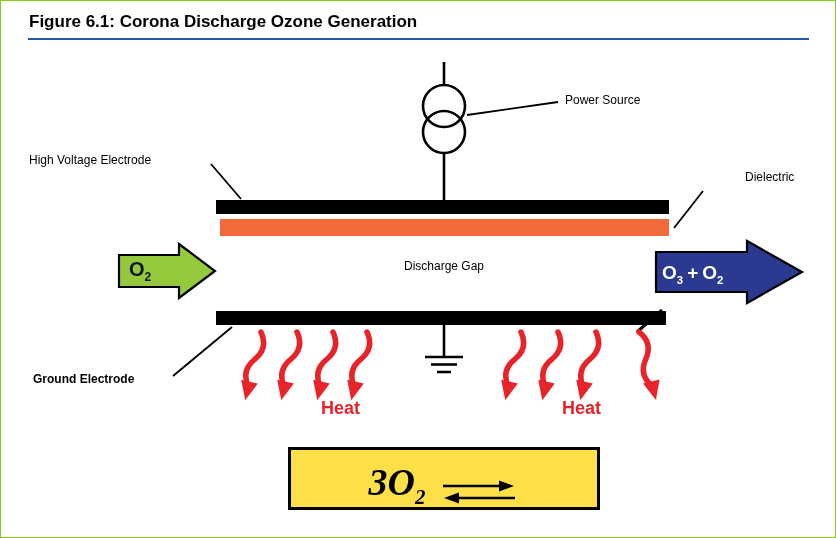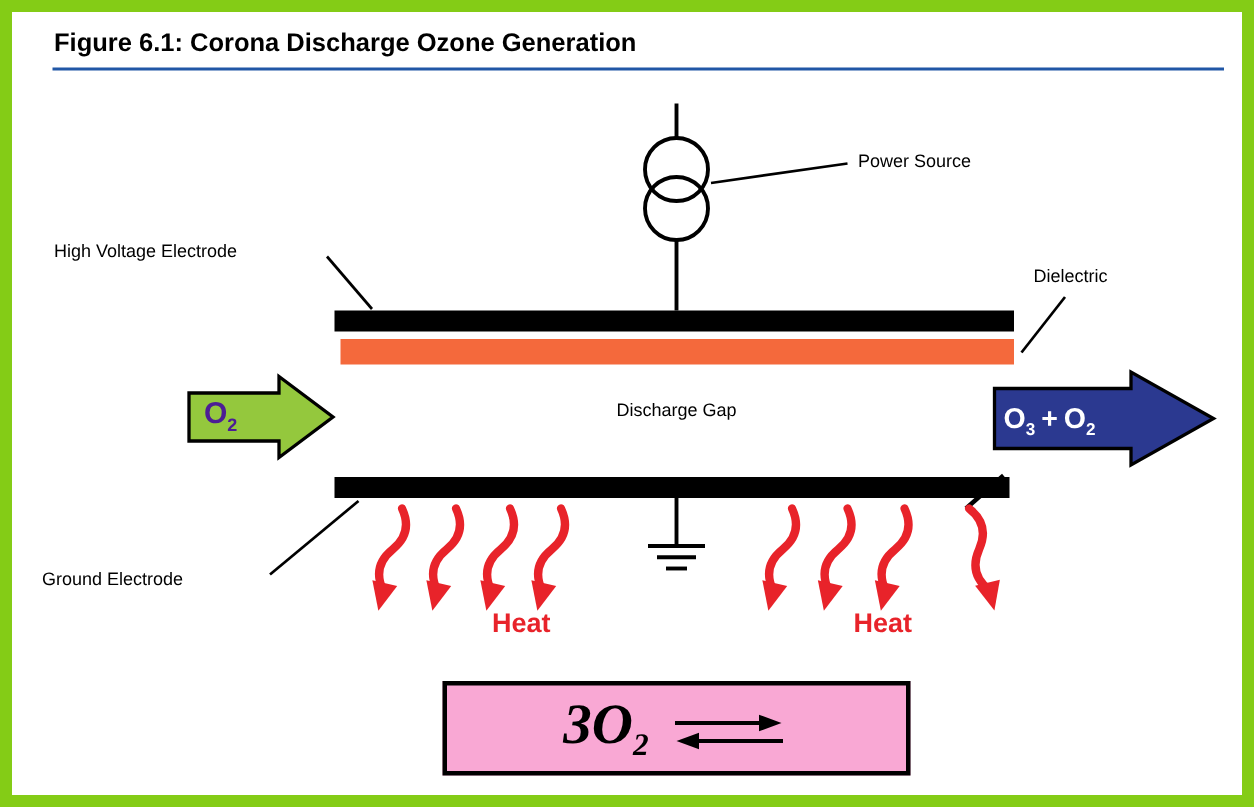--- a/index.html
+++ b/index.html
@@ -6,62 +6,62 @@
   html,body { background:#ffffff; }
   body {
     width:836px; height:538px;
     font-family:"Liberation Sans", sans-serif;
     overflow:hidden;
   }
   .frame {
     position:relative;
     width:836px; height:538px;
     background:#ffffff;
-    border:8px solid #84cc16;
+    border:1px solid #84cc16;
     overflow:hidden;
   }
   .title {
     position:absolute; left:28px; top:11px;
     font-size:17px; font-weight:bold; color:#000;
     white-space:nowrap;
   }
   .title-rule {
     position:absolute; left:27px; top:37px;
     width:781px; height:2px; background:#2157A6;
   }
   .diagram-svg { position:absolute; left:0; top:0; }
   .label {
     position:absolute;
     font-size:12px; color:#000; white-space:nowrap; line-height:1.25;
   }
   .lbl-power      { left:564px; top:92px; }
   .lbl-hve        { left:28px;  top:140px;margin-top:12px; }
-  .lbl-dielectric { left:681px; top:169px; }
+  .lbl-dielectric { left:744px; top:169px; }
   .lbl-gap        { left:443px; top:258px; transform:translateX(-50%);text-align:right; }
-  .lbl-ground     { left:20px;  top:371px; }
+  .lbl-ground     { left:32px;  top:371px;font-weight:bold; }
   .heat {
     font-weight:bold; font-size:18px; color:#E8232A;
   }
   .lbl-heat-left  { left:320px; top:396px; }
   .lbl-heat-right { left:561px; top:396px; }
   .lbl-o2 {
     left:128px; top:256px;
-    font-weight:bold; font-size:20px; color:#4c1d95;
+    font-weight:bold; font-size:20px; color:#0f172a;
   }
   .lbl-out {
     left:661px; top:260px;
     font-weight:bold; font-size:19px; color:#ffffff;
   }
   .formula sub { font-size:0.6em; }
   .formula .plus { margin:0 4px; }
   .equation-box {
     position:absolute; left:287px; top:446px;
     width:312px; height:63px;
-    background:#f9a8d4; border:3px solid #000;
-    display:flex; align-items:center; justify-content:center;
+    background:#fde047; border:3px solid #000;
+    display:flex; align-items:flex-end; justify-content:center;
     gap:14px;
   }
   .eq-term {
     font-family:"Liberation Serif", serif;
     font-style:italic; font-weight:bold;
     font-size:38px; color:#000; line-height:1;
   }
   .eq-term sub { font-size:0.55em; }
   .eq-arrows { display:block; margin-top:4px; }
 </style>

